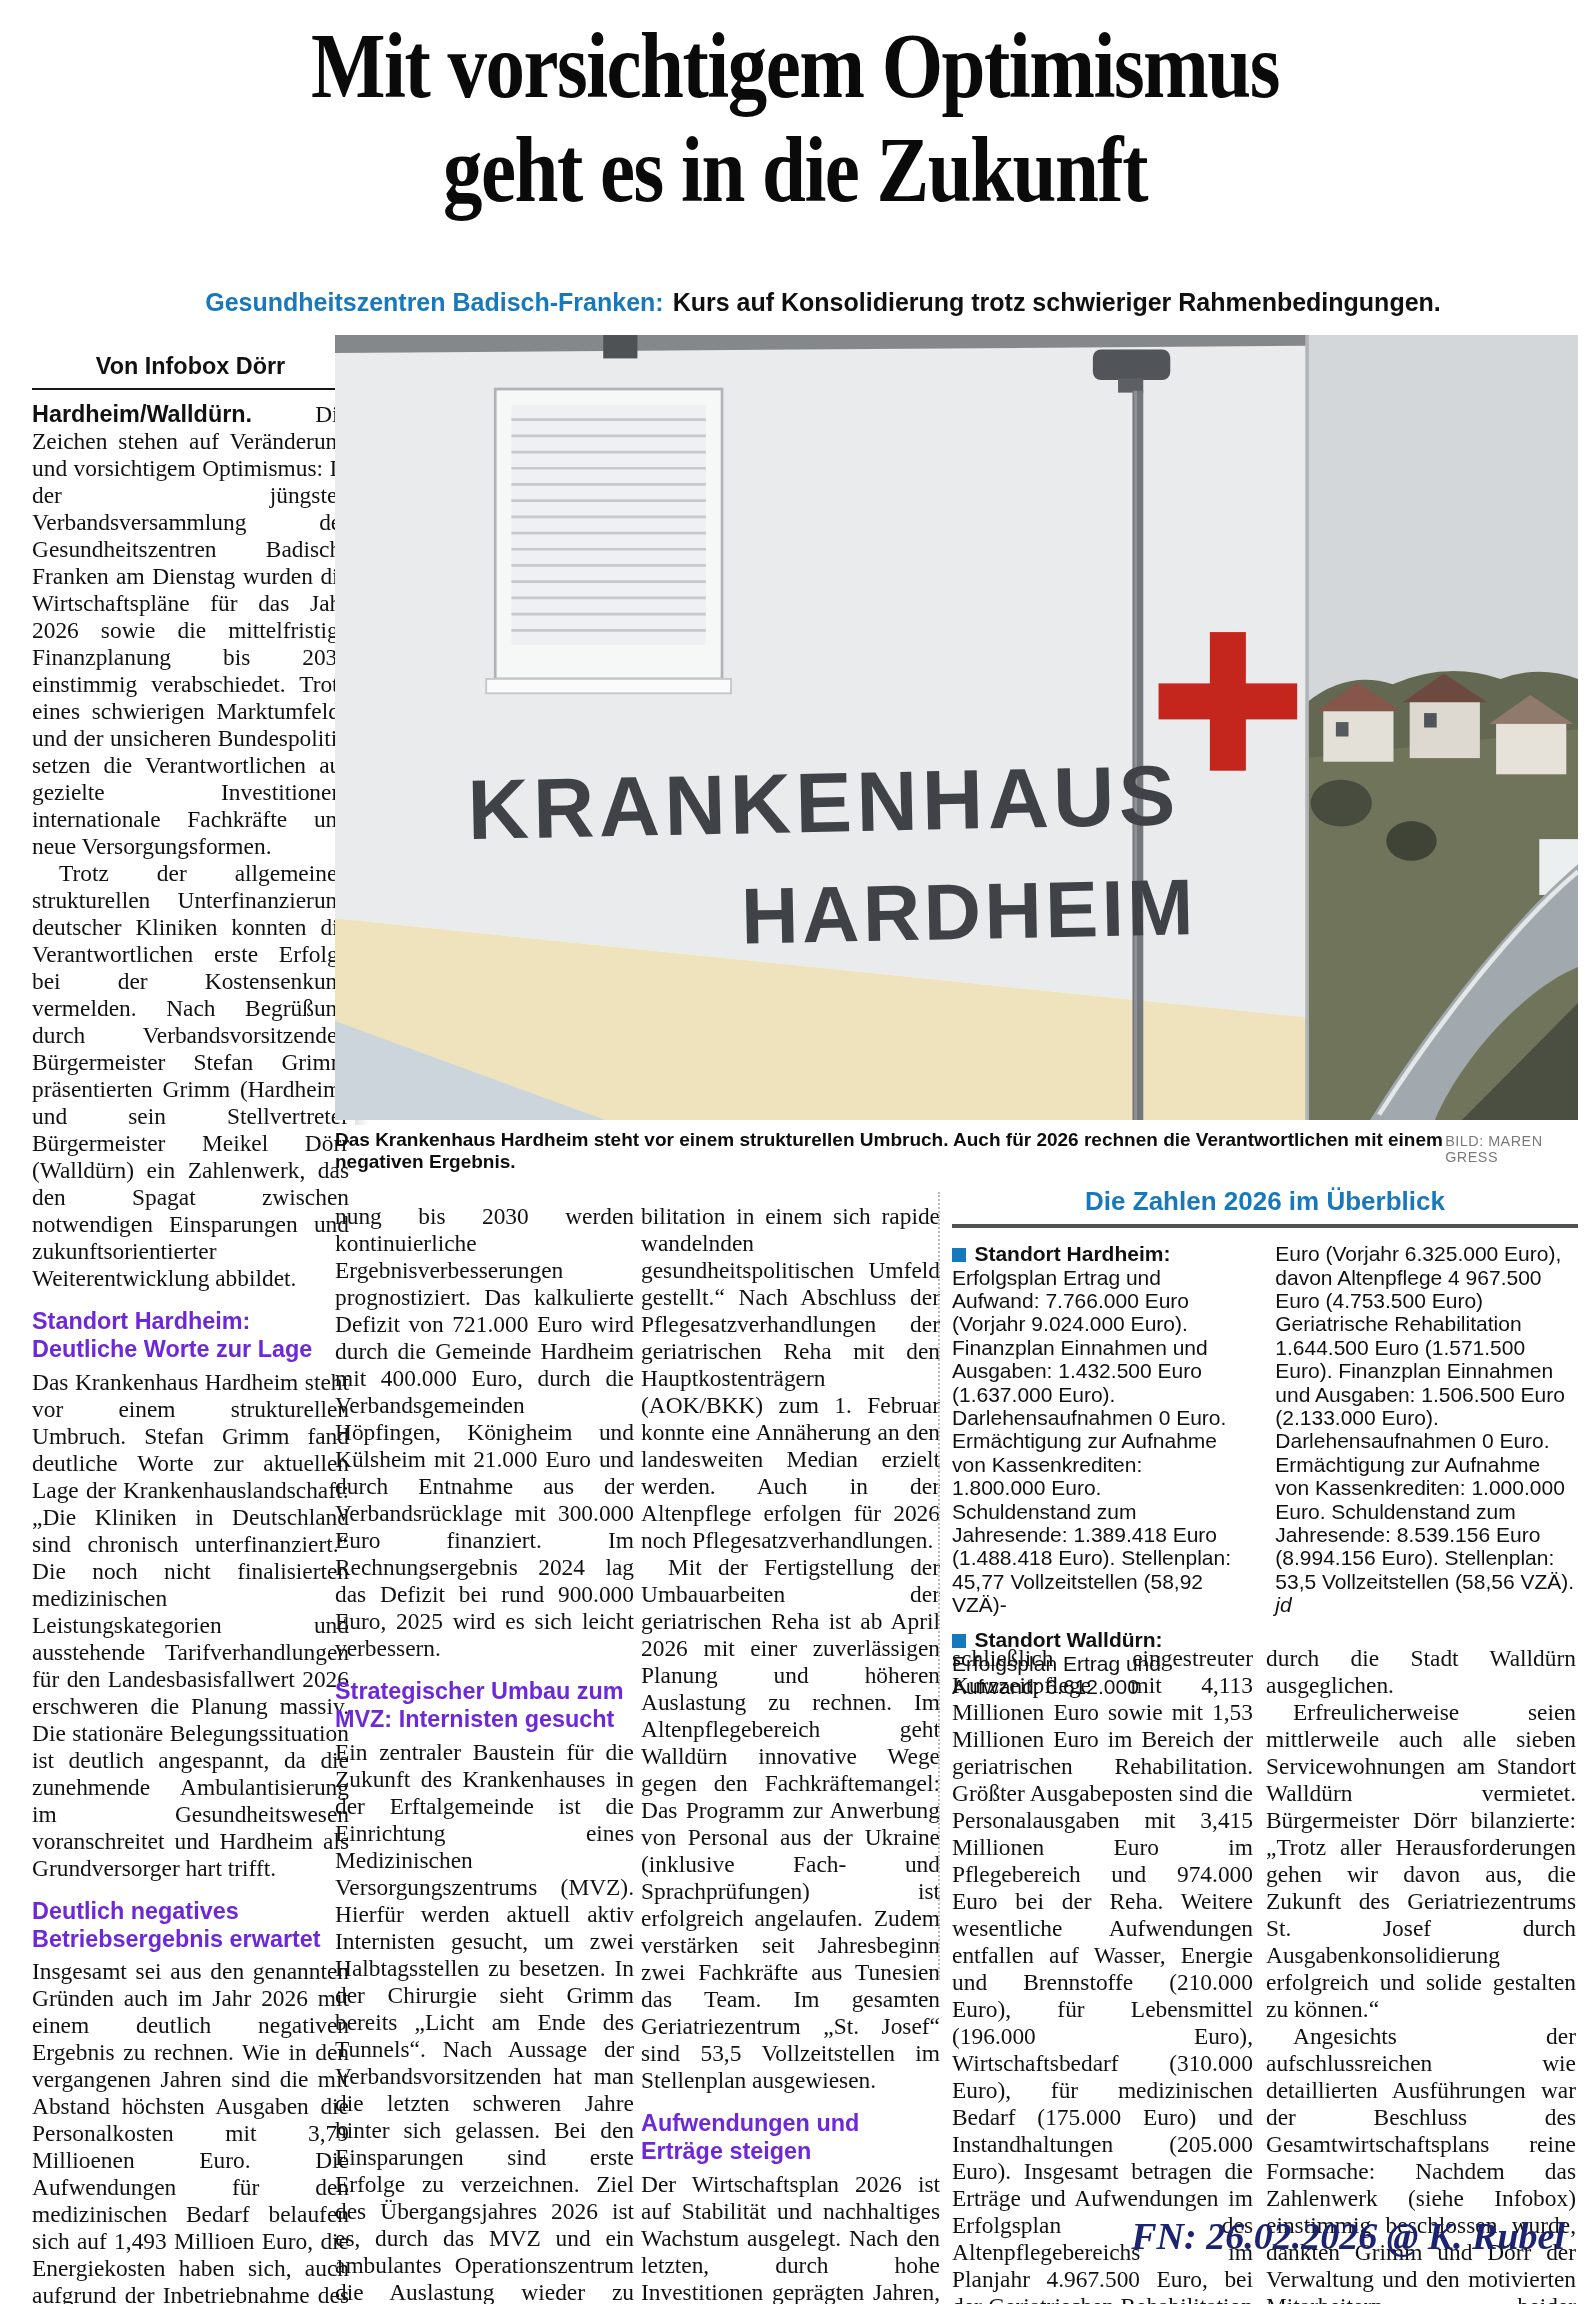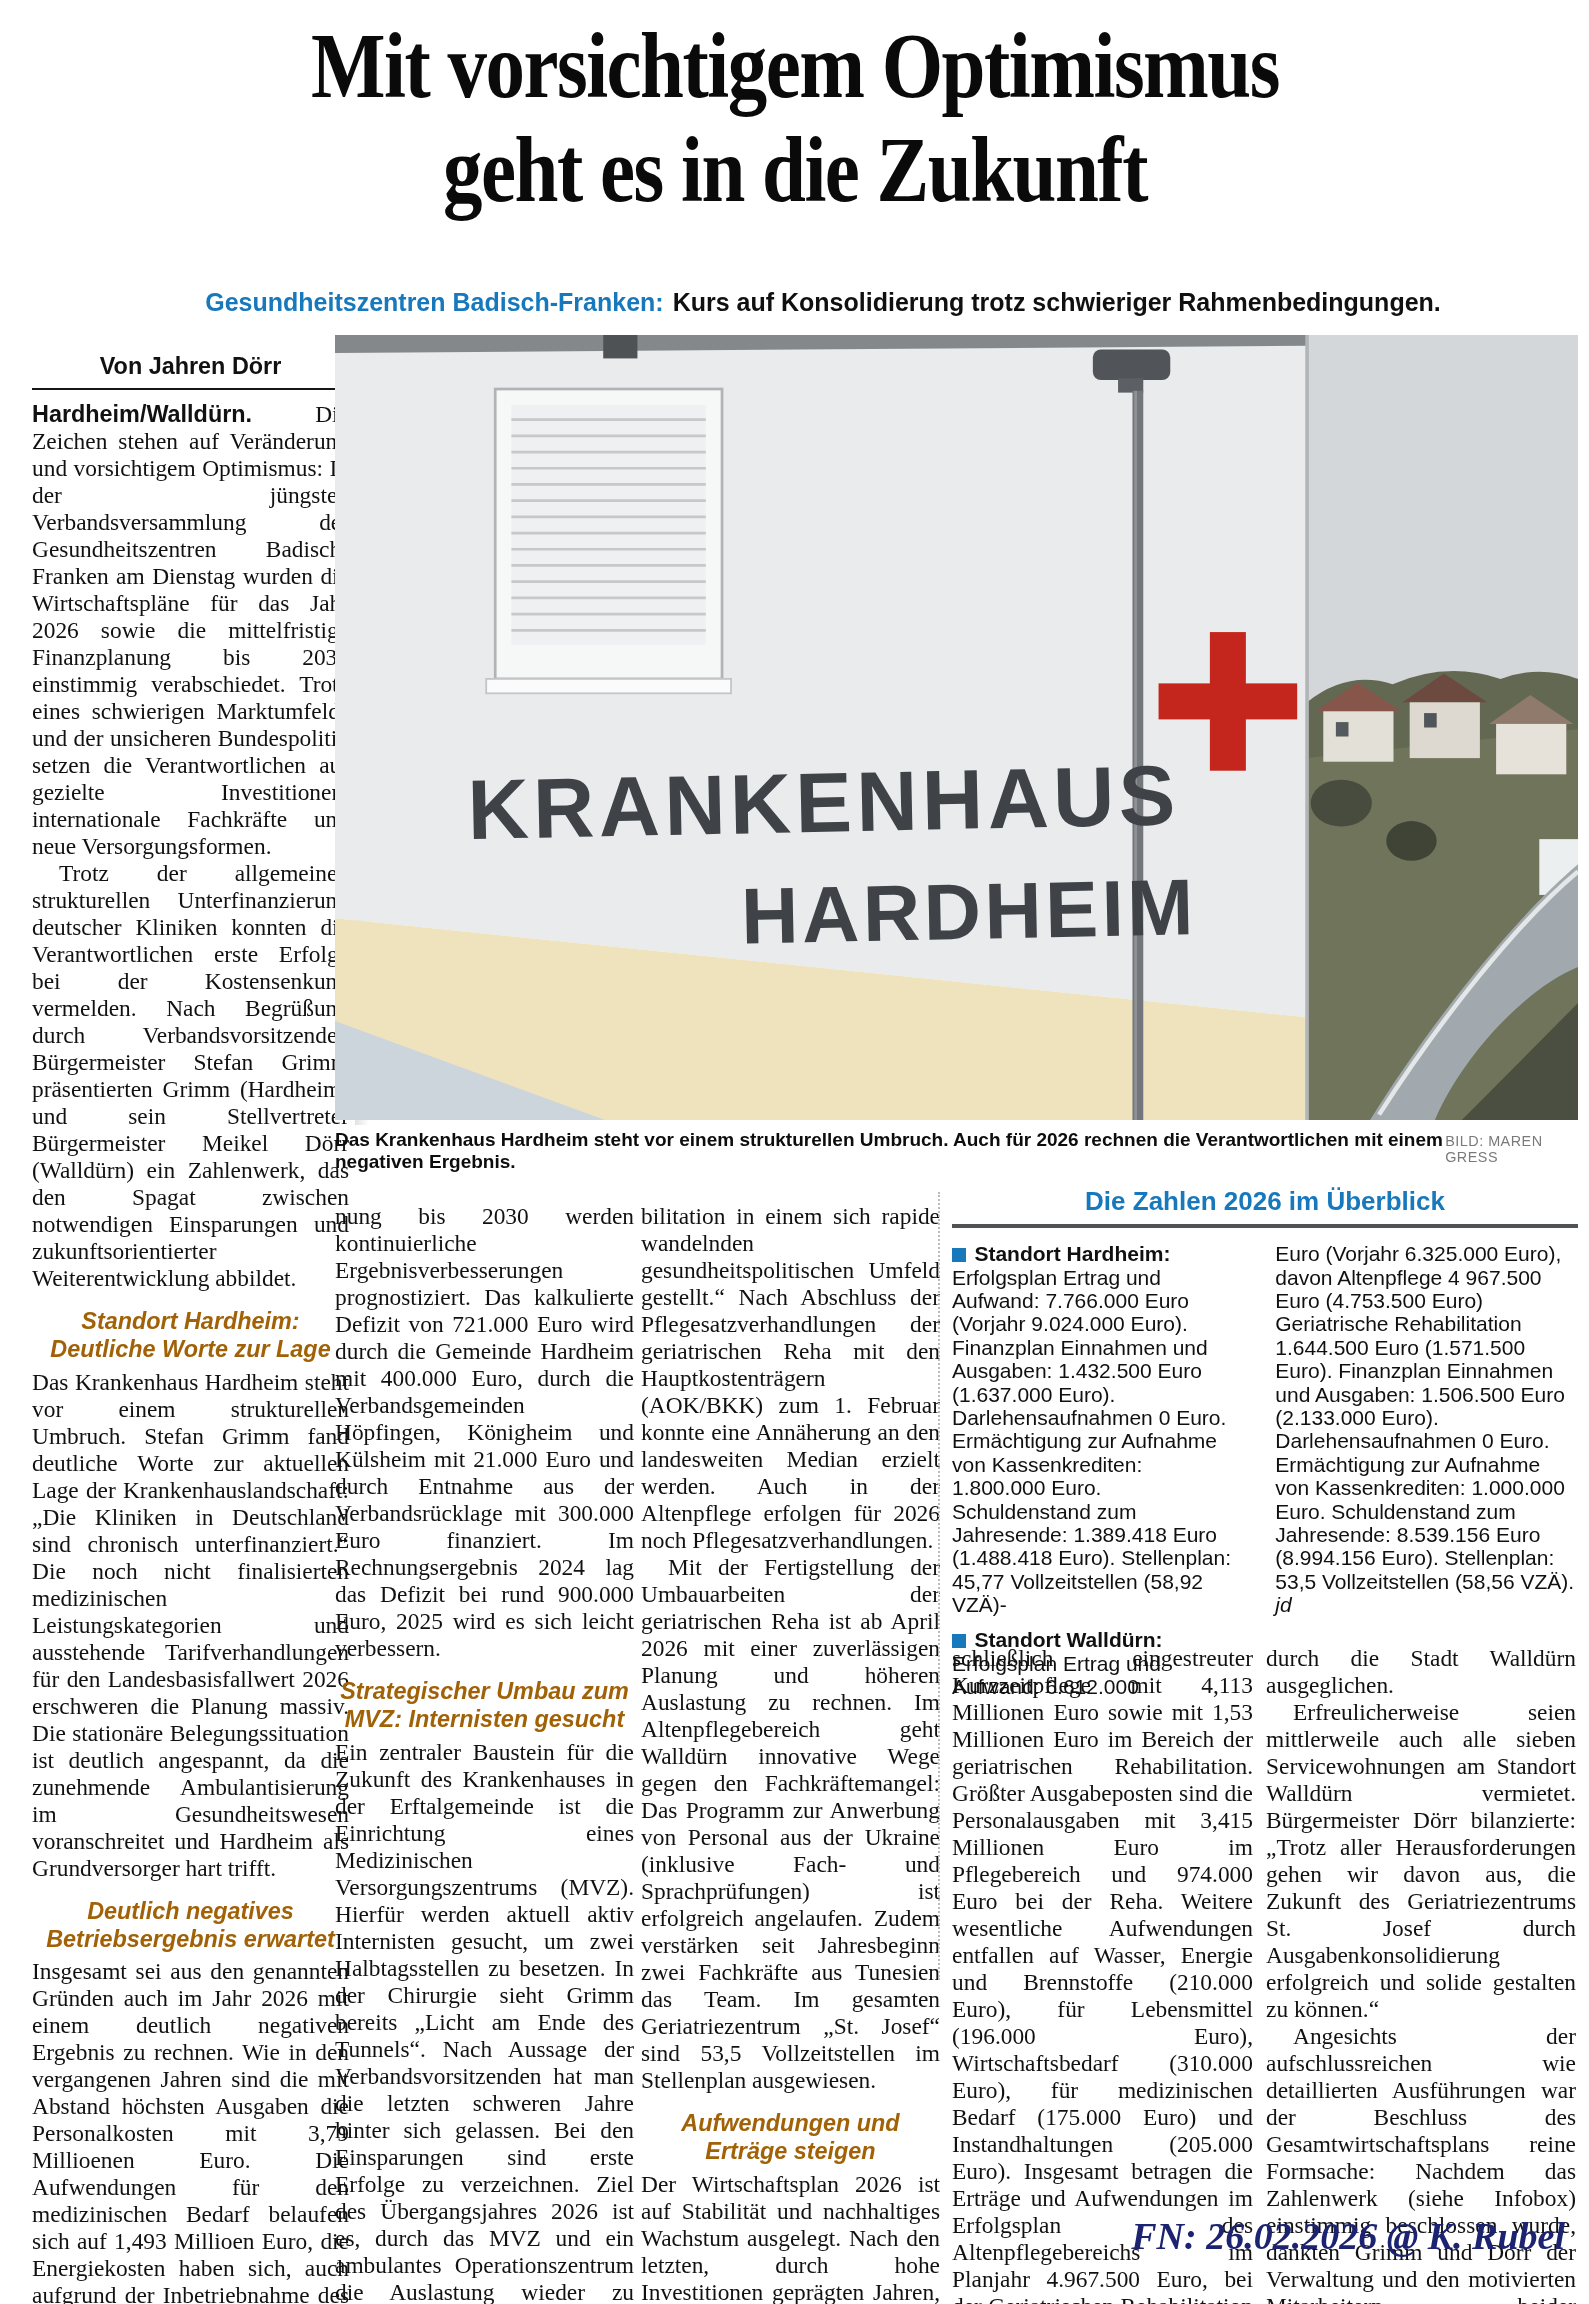--- a/index.html
+++ b/index.html
@@ -20,21 +20,21 @@
   
   .byline{position:absolute;left:32px;top:353px;width:317px;text-align:center;
           font-family:"Liberation Sans", sans-serif;font-weight:bold;font-size:23.4px;
           padding-bottom:8px;border-bottom:2.7px solid #161616;}
 
   
   .col{position:absolute;font-size:23.4px;line-height:27px;text-align:justify;}
   .col p{margin:0;}
   .col p.indent{text-indent:27px;}
   .col h3{font-family:"Liberation Sans", sans-serif;font-size:23.4px;line-height:28px;
-          margin:15.3px 0 5.4px 0;text-align:center;color:#a16207;font-style:italic;}
+          margin:15.3px 0 5.4px 0;text-align:left;color:#6d28d9;}
   .loc{font-family:"Liberation Sans", sans-serif;font-weight:bold;}
   .col1{left:32px;top:401px;width:317px;}
   .col2{left:335px;top:1203px;width:299px;}
   .col3{left:641px;top:1203px;width:299px;}
   .col4{left:952px;top:1645px;width:301px;}
   .col5{left:1266px;top:1645px;width:310px;}
 
   
   .scan-shade{position:absolute;left:355px;top:414px;width:14.4px;height:711px;
               background:linear-gradient(to right, rgba(60,70,80,0.16), rgba(60,70,80,0));}
@@ -74,21 +74,21 @@
 
   <h1 class="headline">
     <span class="hl-line">Mit vorsichtigem Optimismus</span>
     <span class="hl-line">geht es in die Zukunft</span>
   </h1>
 
   <div class="kicker">
     <span class="kicker-label" style="color: rgb(24, 120, 188);">Gesundheitszentren Badisch-Franken:</span><span class="kicker-text">Kurs auf Konsolidierung trotz schwieriger Rahmenbedingungen.</span>
   </div>
 
-  <div class="byline">Von Jahren Dörr</div>
+  <div class="byline">Von Infobox Dörr</div>
 
   <div class="col col1">
     <p><b class="loc">Hardheim/Walldürn.</b>
        <span>Die Zeichen stehen auf Veränderung und vorsichtigem Optimismus: In der jüngsten Verbandsversammlung der Gesundheitszentren Badisch-Franken am Dienstag wurden die Wirtschaftspläne für das Jahr 2026 sowie die mittelfristige Finanzplanung bis 2030 einstimmig verabschiedet. Trotz eines schwierigen Marktumfelds und der unsicheren Bundespolitik setzen die Verantwortlichen auf gezielte Investitionen, internationale Fachkräfte und neue Versorgungsformen.</span></p>
     <p class="indent">Trotz der allgemeinen strukturellen Unterfinanzierung deutscher Kliniken konnten die Verantwortlichen erste Erfolge bei der Kostensenkung vermelden. Nach Begrüßung durch Verbandsvorsitzenden Bürgermeister Stefan Grimm präsentierten Grimm (Hardheim) und sein Stellvertreter Bürgermeister Meikel Dörr (Walldürn) ein Zahlenwerk, das den Spagat zwischen notwendigen Einsparungen und zukunftsorientierter Weiterentwicklung abbildet.</p>
     <h3>Standort Hardheim: Deutliche Worte zur Lage</h3>
     <p>Das Krankenhaus Hardheim steht vor einem strukturellen Umbruch. Stefan Grimm fand deutliche Worte zur aktuellen Lage der Krankenhauslandschaft: „Die Kliniken in Deutschland sind chronisch unterfinanziert.“ Die noch nicht finalisierten medizinischen Leistungskategorien und ausstehende Tarifverhandlungen für den Landesbasisfallwert 2026 erschweren die Planung massiv. Die stationäre Belegungssituation ist deutlich angespannt, da die zunehmende Ambulantisierung im Gesundheitswesen voranschreitet und Hardheim als Grundversorger hart trifft.</p>
     <h3>Deutlich negatives Betriebsergebnis erwartet</h3>
     <p>Insgesamt sei aus den genannten Gründen auch im Jahr 2026 mit einem deutlich negativen Ergebnis zu rechnen. Wie in den vergangenen Jahren sind die mit Abstand höchsten Ausgaben die Personalkosten mit 3,79 Millioenen Euro. Die Aufwendungen für den medizinischen Bedarf belaufen sich auf 1,493 Millioen Euro, die Energiekosten haben sich, auch aufgrund der Inbetriebnahme des Blockheizkraftwerks, auf hohem Level bei 250.000 Euro eingependelt. Für zentrale Dienstleistungen sind 50.000 Euro eingeplant, die weiteren Ausgabenansätze des Erfolgsplans bewegen sich auf Vorjahresniveau. Auf der Einnahmenseite stehen in erster Linie Erlöse für allgemeine Krankenhausleistungen mit 4,905 Millionen Euro. Hinzu kommen noch Erlöse aus Wahlleistungen sowie Erträge aus Fördermitteln nach dem Krankenhausgesetz. Im Investivbereich werden Ausgaben von 125.000 Euro geplant. Im Stellenplan sind 45,77 Vollzeitstellen ausgewiesen, vier weniger als im Vorjahr. Insgesamt betragen die Erträge und Aufwendungen im Erfolgsplan im Planjahr 7.766.000 Euro. In der fünfjährigen Finanzpla-</p>
   </div>

